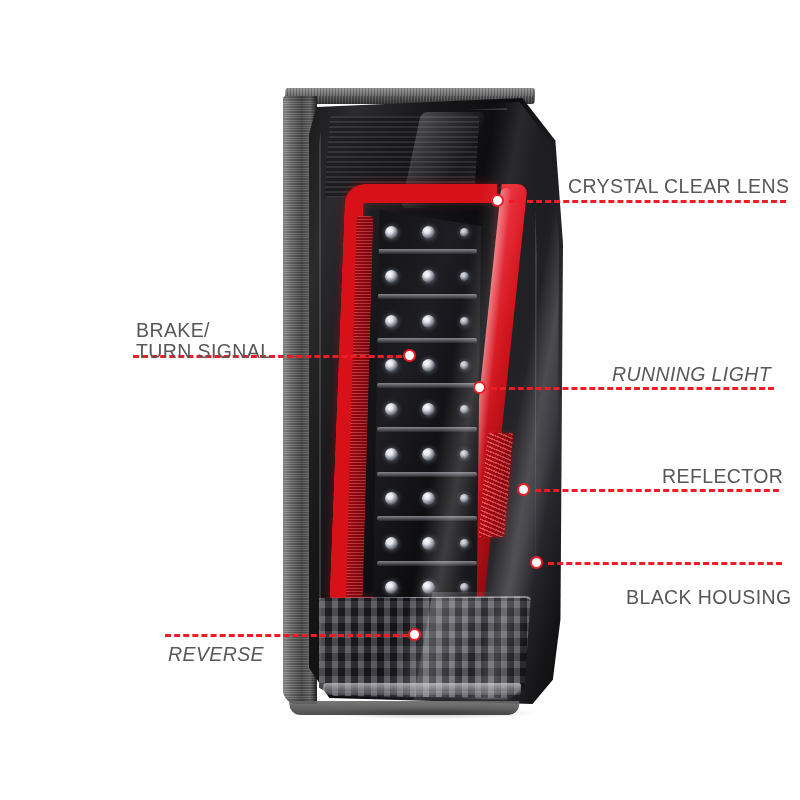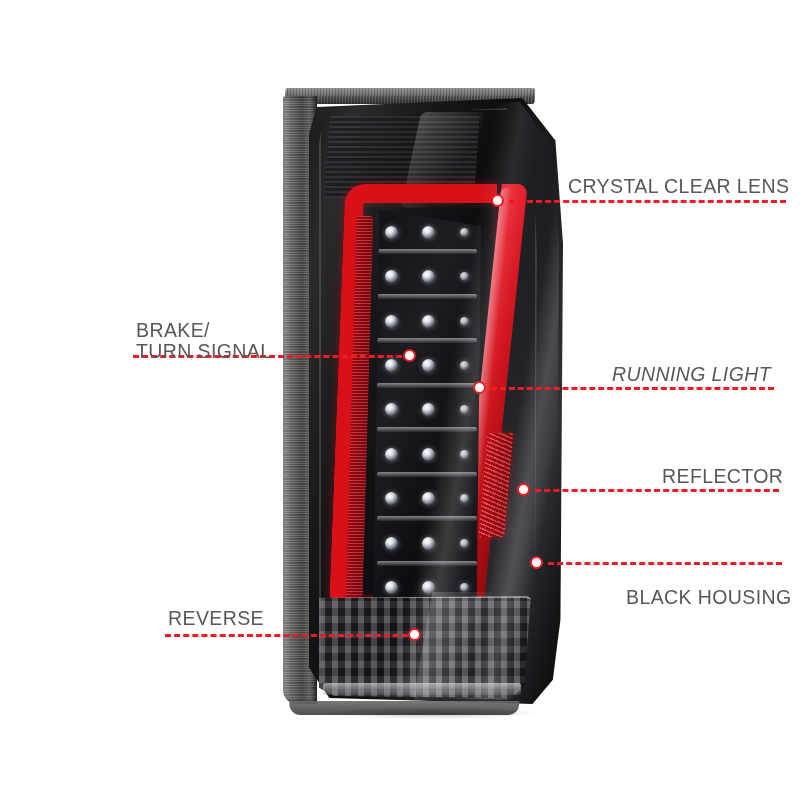--- a/index.html
+++ b/index.html
@@ -315,16 +315,16 @@
 
   <div class="callout">
     <div class="dash" id="dash-4" style="left: 520px; top: 562px; width: 234px;"></div>
     <div class="dot" id="dot-4" style="left: 501.5px; top: 555.5px;"></div>
     <div class="label" id="lbl-4" style="left: 598px; top: 539px; margin-top: 48px;">BLACK HOUSING</div>
   </div>
 
   <div class="callout">
     <div class="dash" id="dash-5" style="left: 137px; top: 634px; width: 252px;"></div>
     <div class="dot" id="dot-5" style="left: 379.5px; top: 627.5px;"></div>
-    <div class="label" id="lbl-5" style="left: 140px; top: 608px;">REVERSE</div>
+    <div class="label" id="lbl-5" style="left: 140px; top: 644px; font-style: italic;">REVERSE</div>
   </div>
 
 </div>
 
 </body></html>

